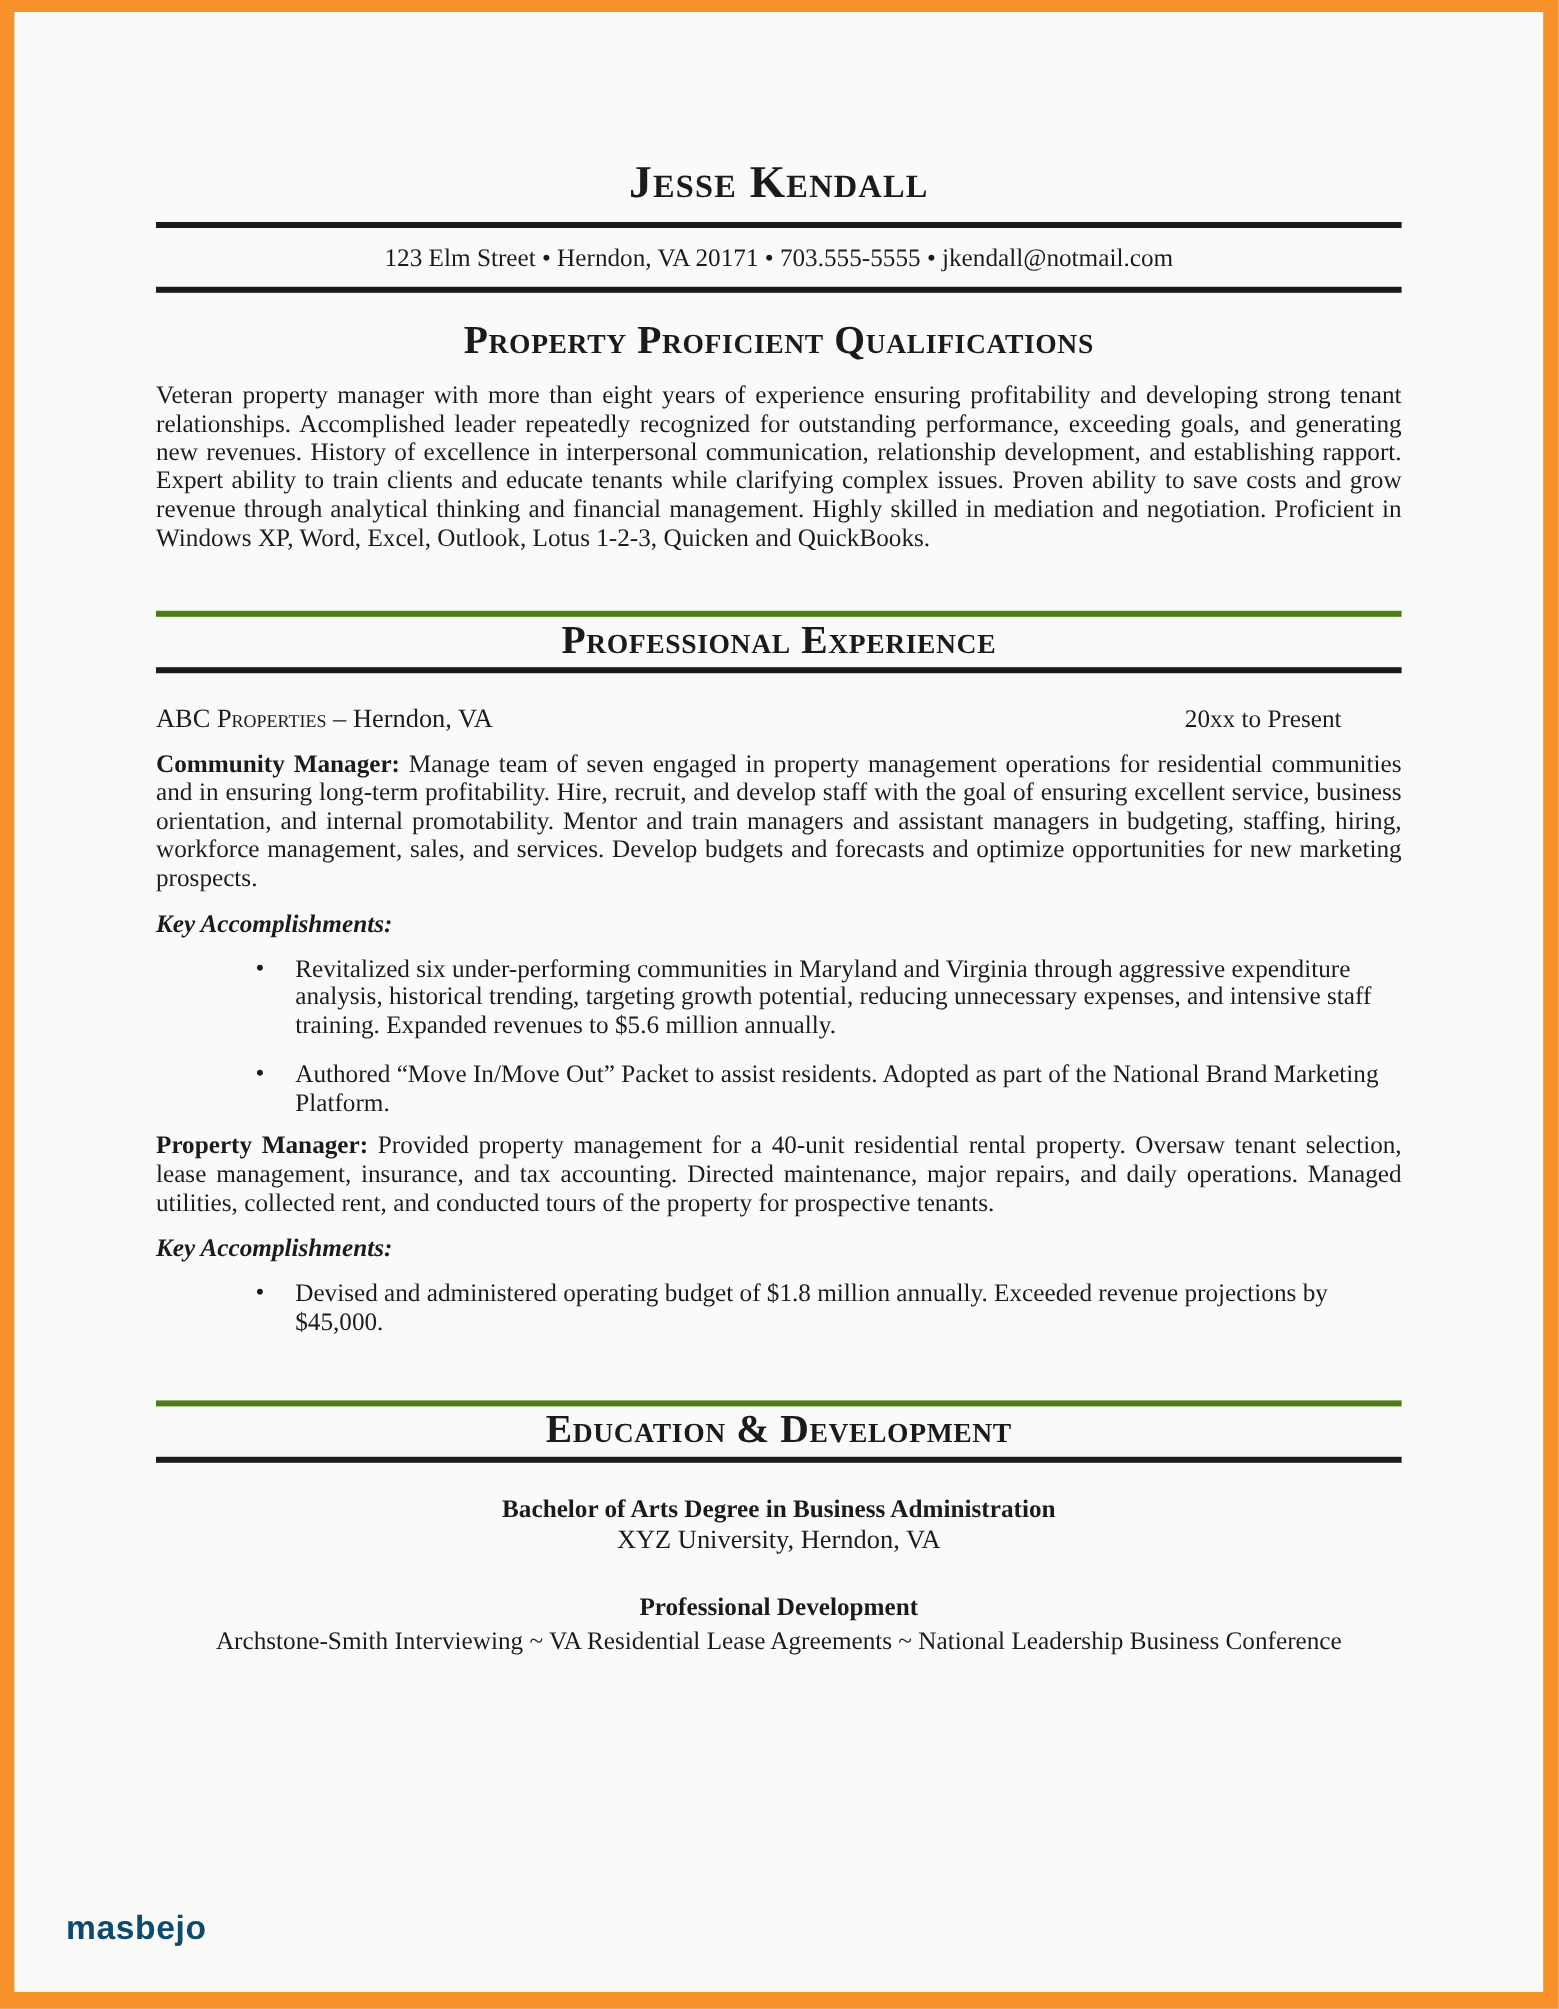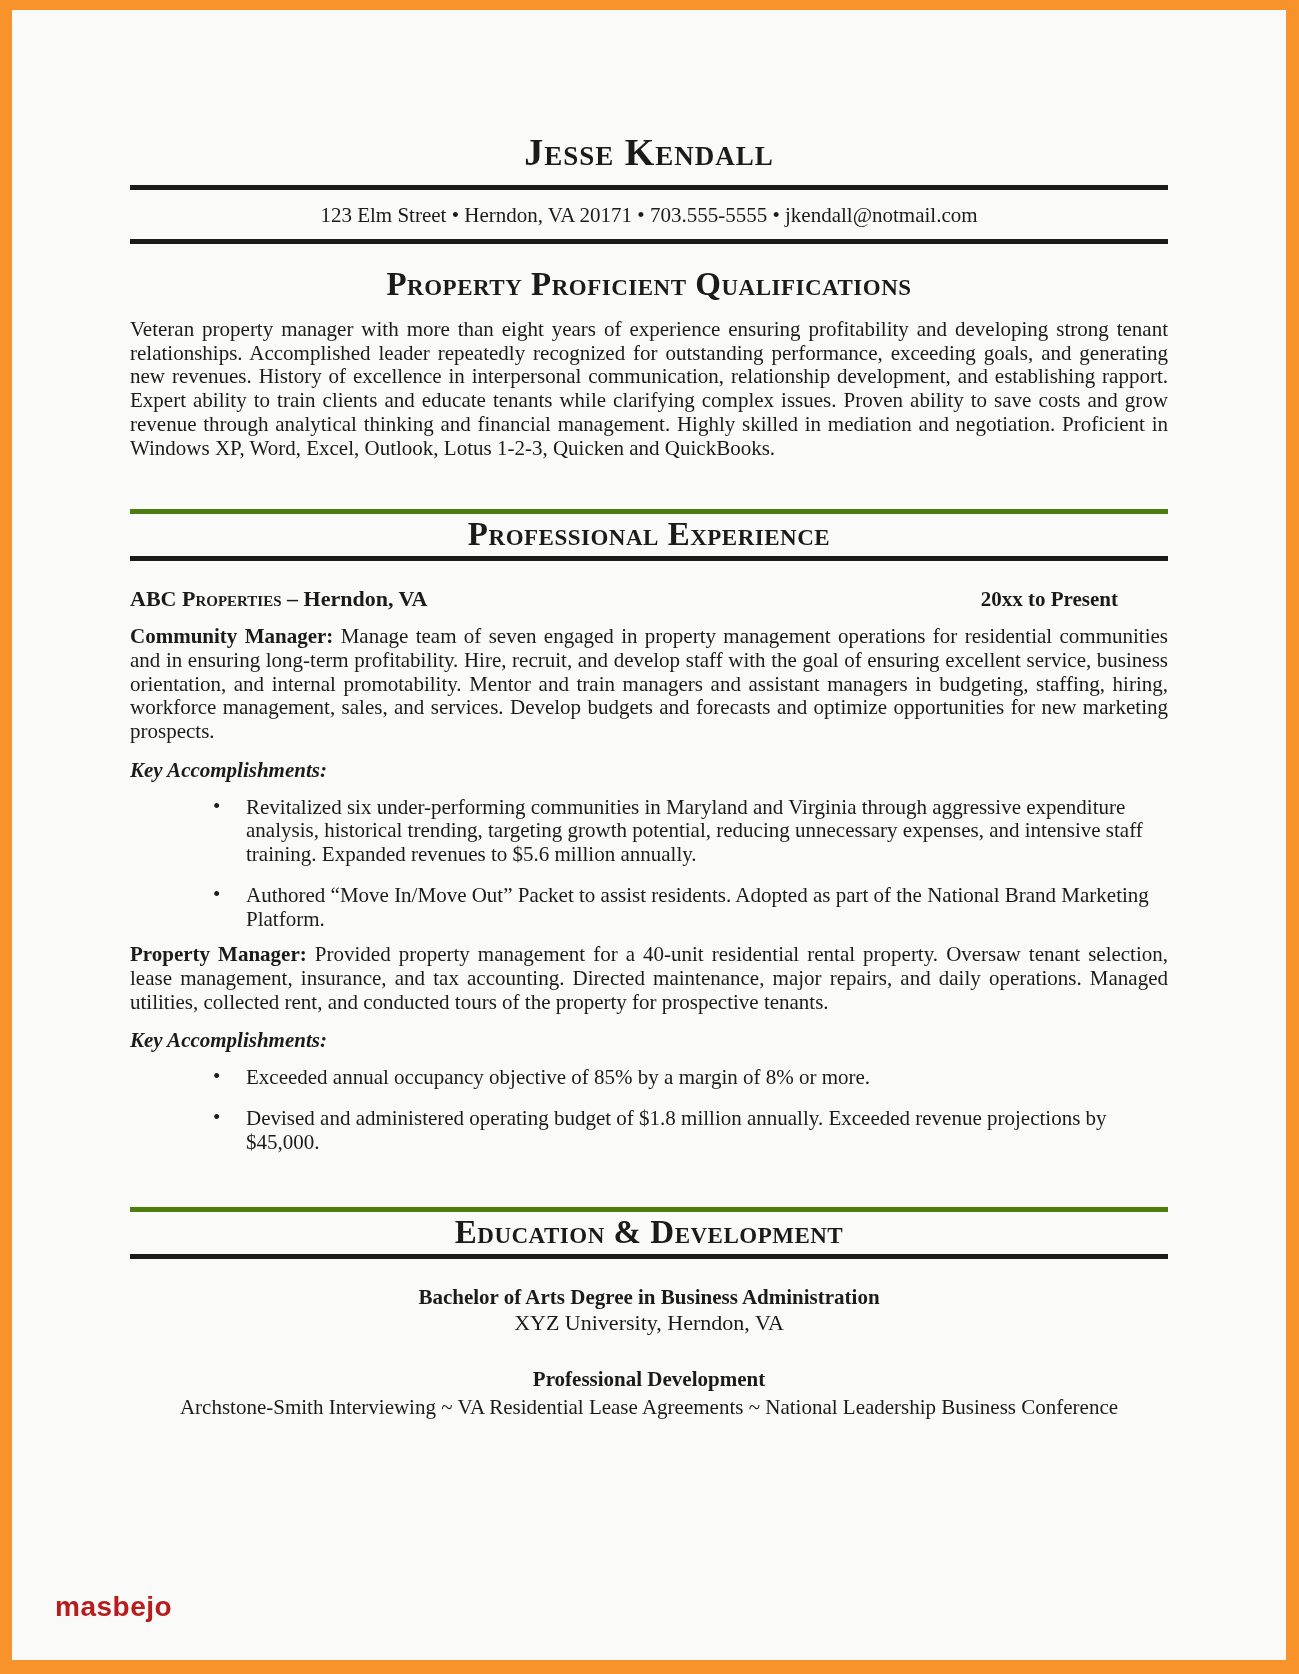--- a/index.html
+++ b/index.html
@@ -65,21 +65,20 @@
     font-size: 21px;
     line-height: 23.7px;
     text-align: justify;
   }
   .summary { margin-top: 14px; }
   .job-head {
     position: relative;
     margin-top: 24px;
     font-size: 22px;
     line-height: 28px;
-    font-weight: bold;
   }
   .company { font-variant: small-caps; }
   .job-dates {
     position: absolute;
     right: 50px; top: 0;
     font-size: 21px;
     font-variant: normal;
   }
   .job-desc { margin-top: 12px; }
   .job-head-2 { margin-top: 44px; }
@@ -135,21 +134,21 @@
     line-height: 26px;
   }
   
   .watermark {
     position: absolute;
     left: 43px; top: 1581px;
     font-family: "Liberation Sans", sans-serif;
     font-size: 28px;
     font-weight: bold;
     letter-spacing: 0.5px;
-    color: #b91c1c;
+    color: #0c4a6e;
   }
 </style>
 </head>
 <body>
 
 <div class="page">
   <div class="content">
 
     <div class="name">Jesse Kendall</div>
     <div class="rule rule-1"></div>
@@ -173,21 +172,20 @@
     <div class="key-label">Key Accomplishments:</div>
     <ul class="bullets">
       <li>Revitalized six under-performing communities in Maryland and Virginia through aggressive expenditure analysis, historical trending, targeting growth potential, reducing unnecessary expenses, and intensive staff training. Expanded revenues to $5.6 million annually.</li>
       <li>Authored “Move In/Move Out” Packet to assist residents. Adopted as part of the National Brand Marketing Platform.</li>
     </ul>
 
     <p class="para job-desc"><strong>Property Manager:</strong>
       <span>Provided property management for a 40-unit residential rental property. Oversaw tenant selection, lease management, insurance, and tax accounting. Directed maintenance, major repairs, and daily operations. Managed utilities, collected rent, and conducted tours of the property for prospective tenants.</span></p>
     <div class="key-label">Key Accomplishments:</div>
     <ul class="bullets">
-      <li>Exceeded annual occupancy objective of 85% by a margin of 8% or more.</li>
       <li>Devised and administered operating budget of $1.8 million annually. Exceeded revenue projections by $45,000.</li>
     </ul>
 
     <div class="section-bar bar-education">
       <div class="section-title">Education &amp; Development</div>
     </div>
     <div class="edu-degree">Bachelor of Arts Degree in Business Administration</div>
     <div class="edu-school">XYZ University, Herndon, VA</div>
     <div class="pd-title">Professional Development</div>
     <div class="pd-items">Archstone-Smith Interviewing ~ VA Residential Lease Agreements ~ National Leadership Business Conference</div>

